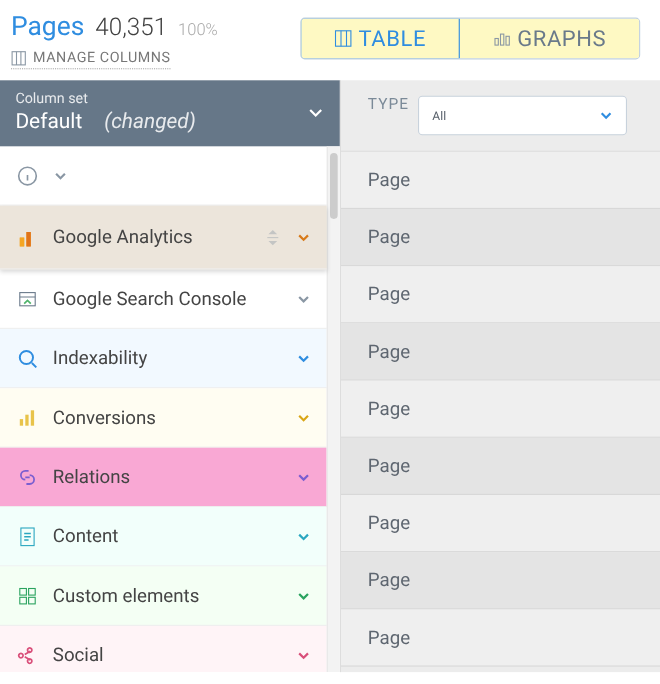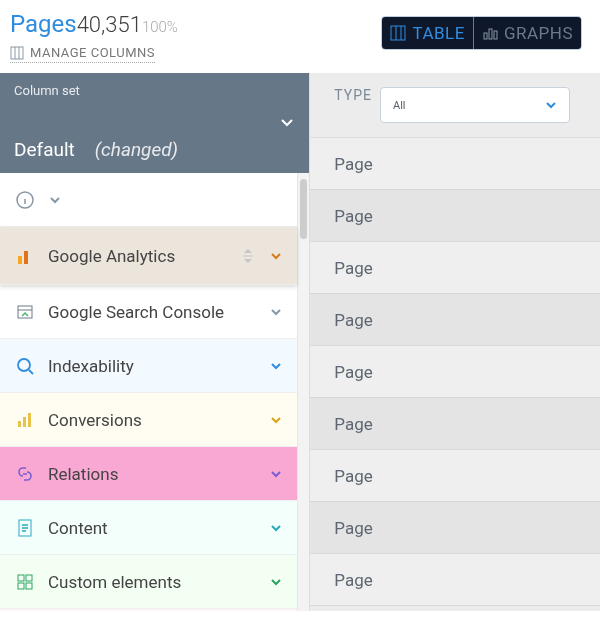--- a/index.html
+++ b/index.html
@@ -6,62 +6,62 @@
   html, body { width: 600px; height: 622px; overflow: hidden; background: #fff; }
 
   
   .header {
     display: flex;
     align-items: flex-start;
     padding: 10px 12px 10px 10px;
     gap: 10px;
   }
   .header-left { display: flex; flex-direction: column; gap: 6px; flex: 1; }
-  .title-row { display: flex; align-items: baseline; }
+  .title-row { display: flex; align-items: baseline; gap: 10px; }
   .title-label { color: #2f8de0; font-size: 24px; font-weight: 400; }
   .title-count { color: #404040; font-size: 22px; font-weight: 300; text-align: right; }
   .title-pct   { color: #aaa; font-size: 15px; font-weight: 300; }
 
   .manage-cols {
     display: inline-flex; align-items: center; gap: 6px;
     color: #777; font-size: 13px; letter-spacing: .5px;
     text-transform: uppercase;
     border-bottom: 1px dotted #aaa;
     padding: 1px 0 2px;
     width: fit-content;
   }
 
   .view-toggle {
     display: inline-flex; border: 1px solid #bfcfde; border-radius: 4px;
     overflow: hidden; margin-top: 6px; margin-right: 6px;
   }
   .view-btn {
     display: inline-flex; align-items: center; gap: 6px;
-    padding: 6px 8px; font-size: 17px; letter-spacing: .5px;
-    color: #6a7a8a; cursor: pointer; background: #0f172a;
+    padding: 6px 30px; font-size: 20px; letter-spacing: .5px;
+    color: #6a7a8a; cursor: pointer; background: #fef9c3;
   }
   .view-btn + .view-btn { border-left: 1px solid #bfcfde; }
   .view-btn.active { color: #2f8de0; border: 1px solid #2f8de0; margin: -1px; border-radius: 4px 0 0 4px; position: relative; z-index: 1; }
 
   
   .body { display: flex; height: calc(622px - 84px); }
   .sidebar { width: 356px; display: flex; flex-direction: column; }
   .sidebar-wrap { position: relative; flex: 1; overflow: hidden; }
   .track {
     position: absolute; right: 0; top: 0; bottom: 0;
     width: 12px; background: #f3f3f3; border-left: 1px solid #e6e6e6;
   }
   .thumb { position: absolute; left: 2px; right: 2px; top: 6px; height: 60px; background: #ccc; border-radius: 4px; }
 
   .colset-bar {
     background: #667788; color: #fff;
     display: flex; align-items: center; justify-content: space-between;
     padding: 10px 14px 12px;
   }
-  .colset-left { display: flex; flex-direction: column; gap: 40px; }
+  .colset-left { display: flex; flex-direction: column; }
   .colset-label { font-size: 13px; opacity: .85; }
   .colset-name { font-size: 19px; display: flex; gap: 6px; align-items: baseline; }
   .colset-status { font-style: italic; opacity: .85; font-size: 19px; margin-left: 14px; }
 
   .groups { position: absolute; left: 0; right: 12px; top: 0; bottom: 0; }
   .group {
     display: flex; align-items: center;
     padding: 0 14px; height: 54px;
     border-bottom: 1px solid #eee; font-size: 17px; color: #444;
     position: relative;

